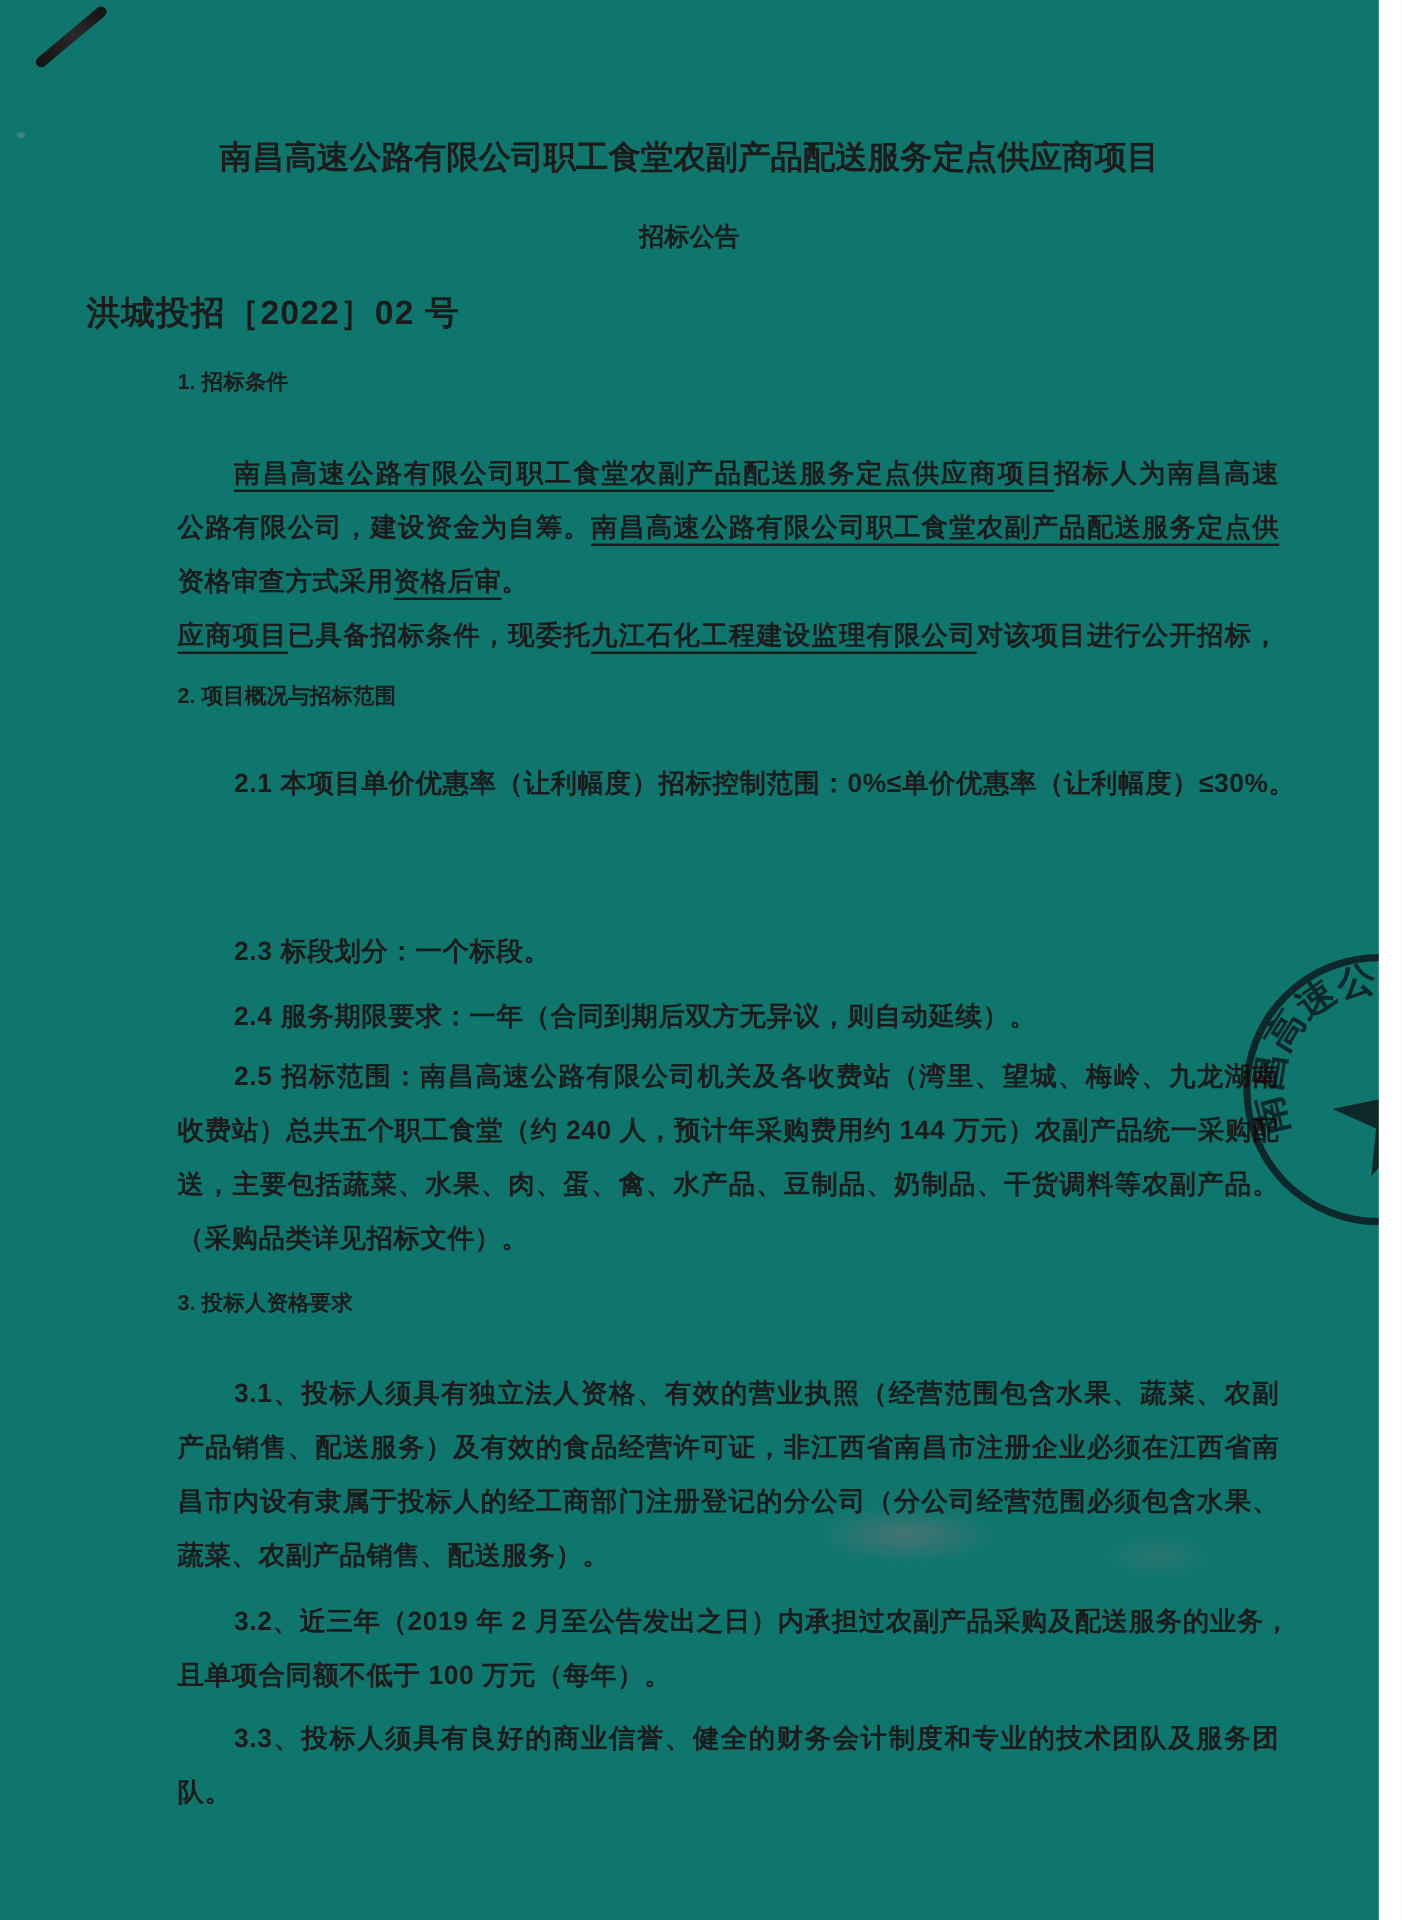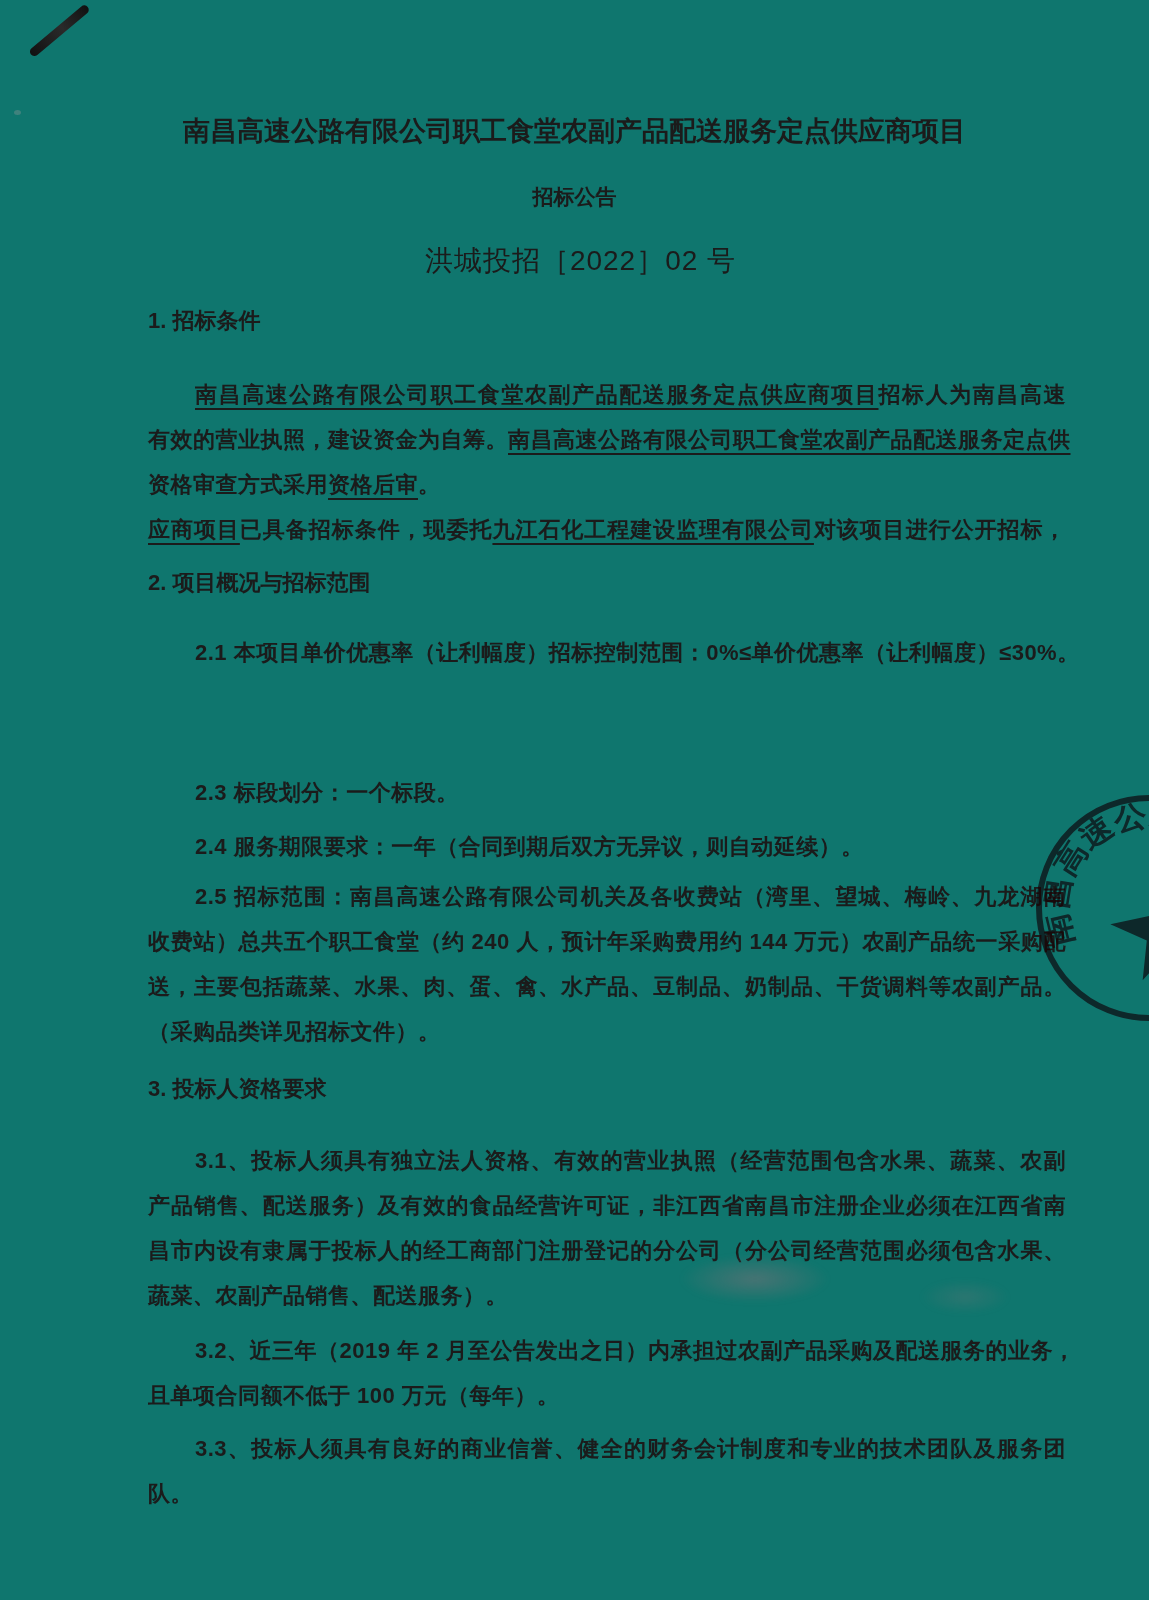--- a/index.html
+++ b/index.html
@@ -15,25 +15,25 @@
   .title{
     position:absolute;left:60px;right:60px;top:112px;
     text-align:center;font-size:27px;font-weight:700;line-height:38px;
   }
   .subtitle{
     position:absolute;left:60px;right:60px;top:183px;
     text-align:center;font-size:21px;font-weight:700;
   }
   .docnum{
     position:absolute;left:72px;right:60px;top:242px;
-    text-align:center;font-size:28px;font-weight:400;letter-spacing:1px;
+    text-align:left;font-size:28px;font-weight:700;letter-spacing:1px;
   }
   .heading{
     position:absolute;left:148px;
-    font-size:22px;font-weight:700;white-space:nowrap;
+    font-size:18px;font-weight:700;white-space:nowrap;
   }
   .h-s1{top:306px;}
   .h-s2{top:568px;}
   .h-s3{top:1074px;}
   
   .para{
     position:absolute;left:148px;width:918px;
   }
   .p-s1 {top:372px;}
   .p-21 {top:630px;}
@@ -91,21 +91,21 @@
   <div class="pen-mark"></div>
   <div class="speck"></div>
 
   <div class="title">南昌高速公路有限公司职工食堂农副产品配送服务定点供应商项目</div>
   <div class="subtitle">招标公告</div>
   <div class="docnum">洪城投招［2022］02 号</div>
 
   <div class="heading h-s1">1. 招标条件</div>
   <div class="para p-s1">
       <div class="line full indent"><span class="u">南昌高速公路有限公司职工食堂农副产品配送服务定点供应商项目</span><span class="">招标人为南昌高速</span></div>
-      <div class="line full"><span class="">有效的营业执照，建设资金为自筹。</span><span class="u">南昌高速公路有限公司职工食堂农副产品配送服务定点供</span></div>
+      <div class="line full"><span class="">公路有限公司，建设资金为自筹。</span><span class="u">南昌高速公路有限公司职工食堂农副产品配送服务定点供</span></div>
       <div class="line"><span class="">资格审查方式采用</span><span class="u">资格后审</span><span class="">。</span></div>
       <div class="line full"><span class="u">应商项目</span><span class="">已具备招标条件，现委托</span><span class="u">九江石化工程建设监理有限公司</span><span class="">对该项目进行公开招标，</span></div>
     </div>
 
   <div class="heading h-s2">2. 项目概况与招标范围</div>
   <div class="para p-21">
       <div class="line indent"><span class="">2.1 本项目单价优惠率（让利幅度）招标控制范围：0%≤单价优惠率（让利幅度）≤30%。</span></div>
     </div>
   <div class="para p-23">
       <div class="line indent"><span class="">2.3 标段划分：一个标段。</span></div>

